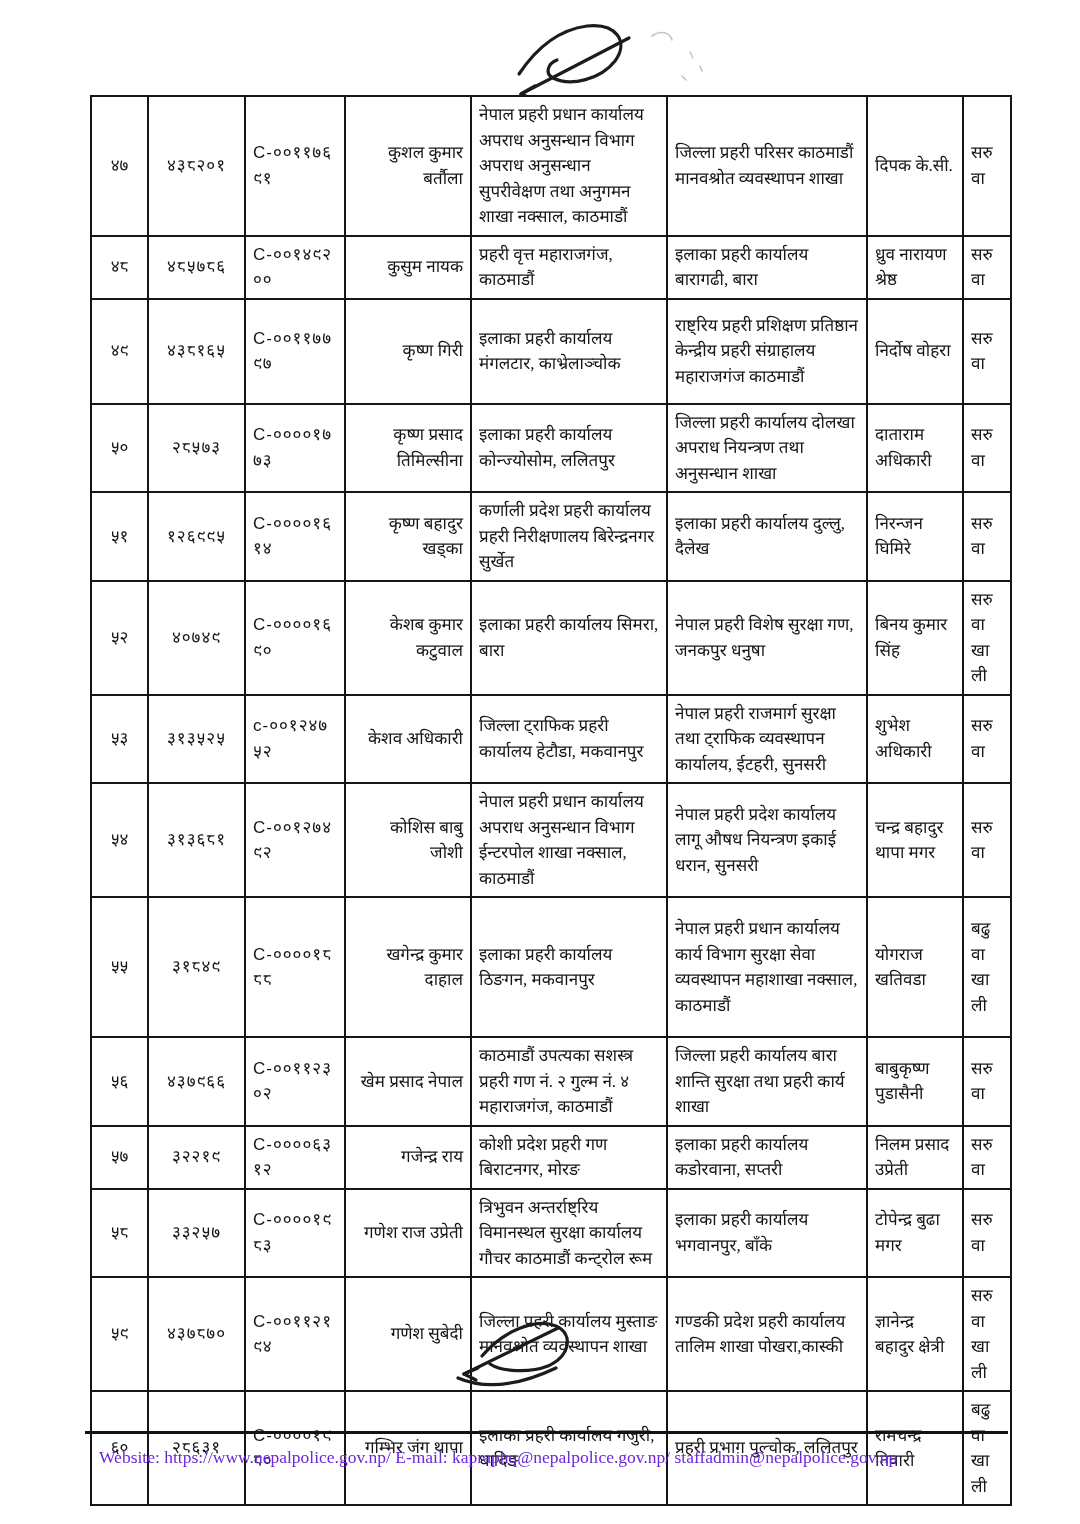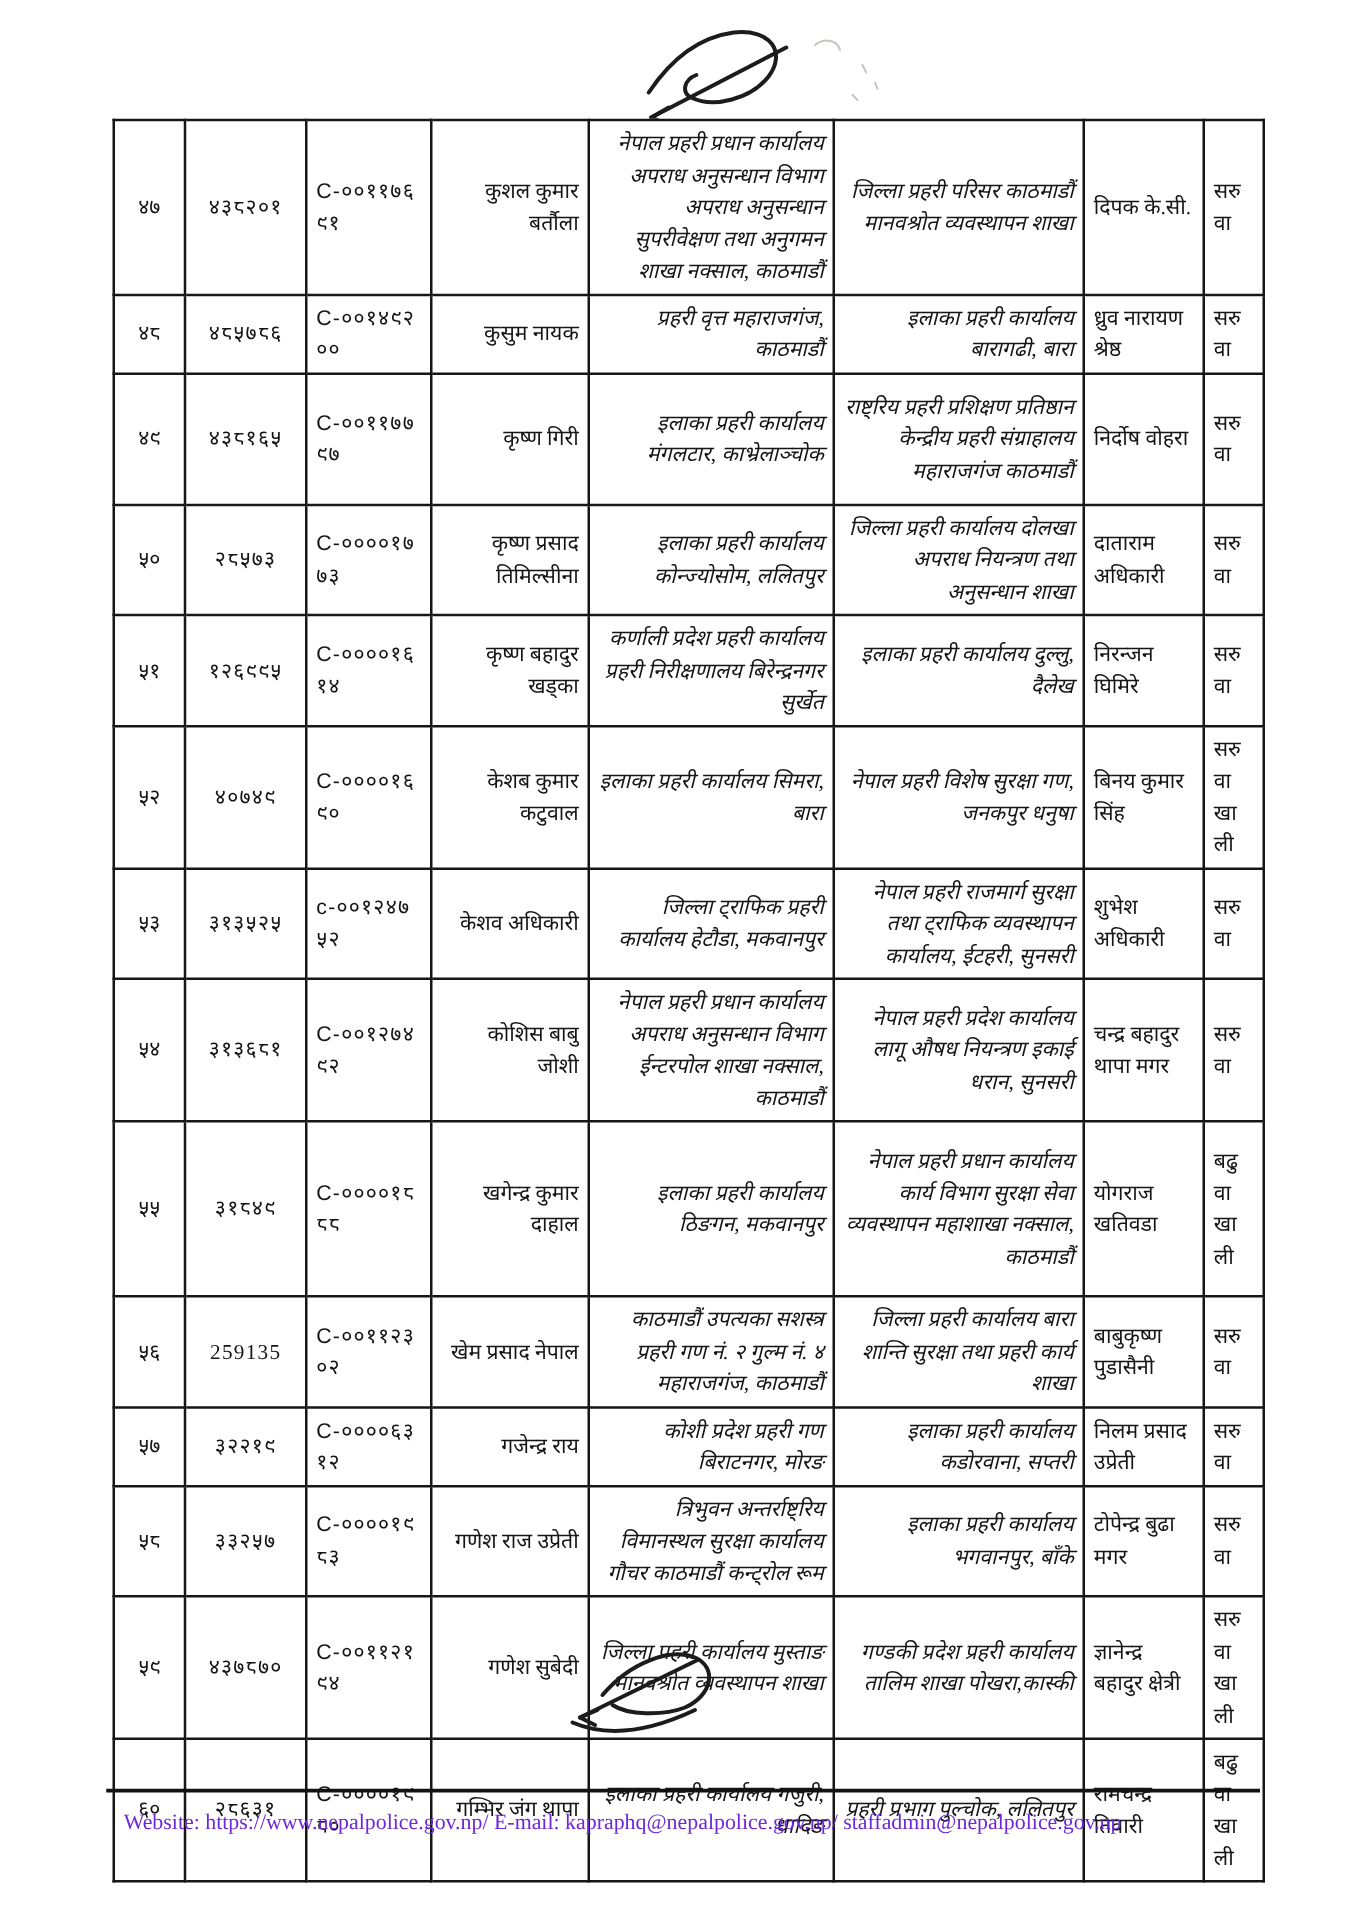--- a/index.html
+++ b/index.html
@@ -24,21 +24,21 @@
     vertical-align:middle;
     padding:5px 7px;
     font-size:17px;
     line-height:1.5;
     word-break:break-word;
   }
   td.c-sn{ text-align:center;font-size:16px;padding:2px;}
   td.c-regno{ text-align:center;font-size:15px;letter-spacing:1px;}
   td.c-code{ font-size:14px;letter-spacing:1px;font-family:"Liberation Sans","DejaVu Sans",sans-serif;}
   td.c-name{ text-align:right;}
-  td.c-cur , td.c-new{ text-align:right;font-style:italic;}
+  td.c-cur , td.c-new{ text-align:left;}
   td.c-repl{ text-align:left;}
   td.c-type{ text-align:left;padding:5px 4px 5px 7px;}
 
   
   .sig{position:absolute;}
   .sig path{fill:none;stroke:#1c1c1c;stroke-width:3.2;stroke-linecap:round;stroke-linejoin:round;}
   .stamp-fragment{position:absolute;opacity:.55;}
   .stamp-fragment path{fill:none;stroke:#9a958a;stroke-width:1.6;stroke-linecap:round;}
 
   
@@ -168,21 +168,21 @@
       <td class="c-regno">३१८४९</td>
       <td class="c-code">C-००००१८८८</td>
       <td class="c-name">खगेन्द्र कुमार दाहाल</td>
       <td class="c-cur">इलाका प्रहरी कार्यालय ठिङगन, मकवानपुर</td>
       <td class="c-new">नेपाल प्रहरी प्रधान कार्यालय कार्य  विभाग सुरक्षा सेवा व्यवस्थापन महाशाखा नक्साल, काठमाडौं</td>
       <td class="c-repl">योगराज खतिवडा</td>
       <td class="c-type">बढुवा खाली</td>
     </tr>
         <tr style="height: 85px;">
       <td class="c-sn">५६</td>
-      <td class="c-regno">259135</td>
+      <td class="c-regno">४३७९६६</td>
       <td class="c-code">C-००११२३०२</td>
       <td class="c-name">खेम प्रसाद नेपाल</td>
       <td class="c-cur">काठमाडौं उपत्यका सशस्त्र प्रहरी गण नं. २ गुल्म नं. ४ महाराजगंज, काठमाडौं</td>
       <td class="c-new">जिल्ला प्रहरी कार्यालय बारा शान्ति सुरक्षा तथा प्रहरी कार्य शाखा</td>
       <td class="c-repl">बाबुकृष्ण पुडासैनी</td>
       <td class="c-type">सरुवा</td>
     </tr>
         <tr style="height: 57px; margin-top: 36px;">
       <td class="c-sn">५७</td>
       <td class="c-regno">३२२१९</td>

